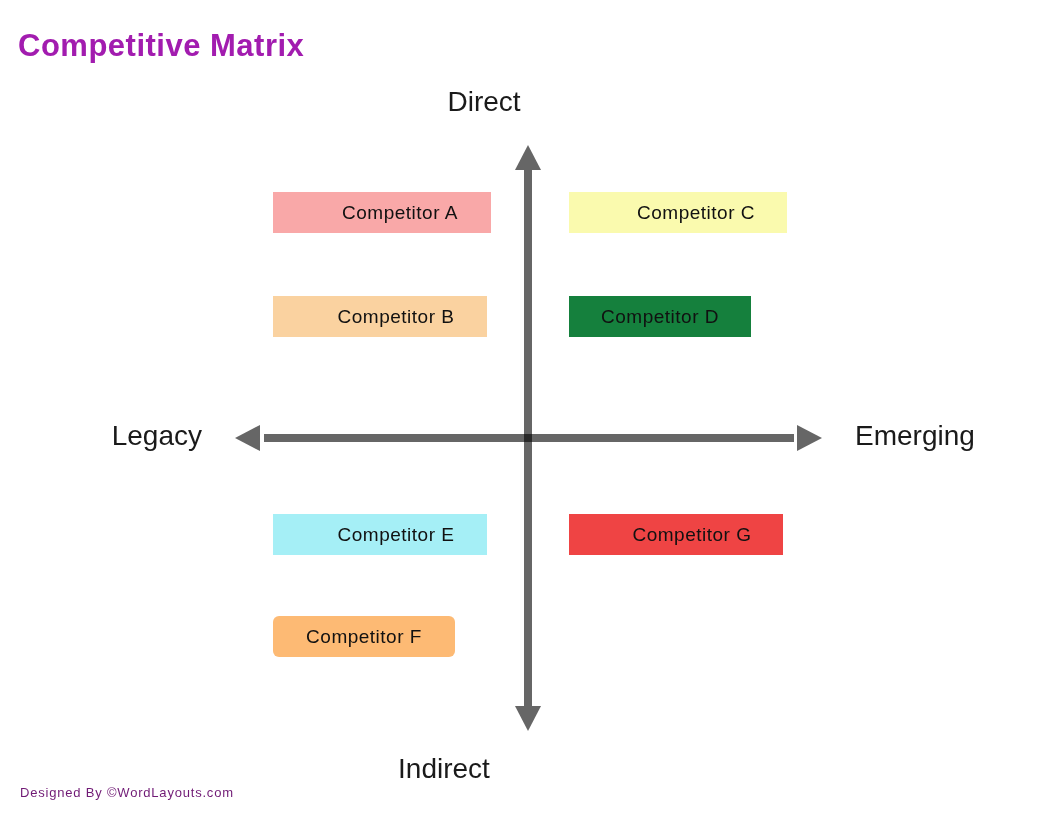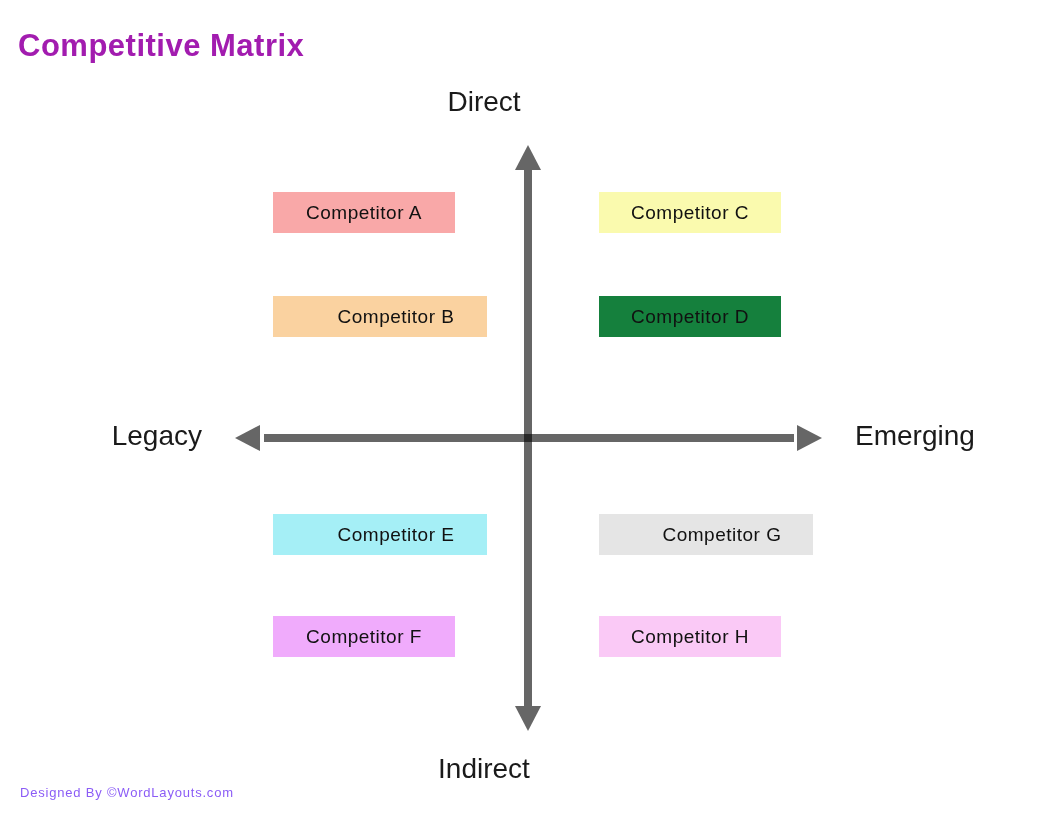--- a/index.html
+++ b/index.html
@@ -28,21 +28,21 @@
   }
 
   
   .axis-label {
     position: absolute;
     font-size: 28px;
     font-weight: 400;
     color: #1a1a1a;
   }
   .axis-label.top    { left: 0; width: 968px; text-align: center; top: 86px; }
-  .axis-label.bottom { left: 0; width: 888px; text-align: center; top: 753px; margin-left: 40px; }
+  .axis-label.bottom { left: 0; width: 888px; text-align: center; top: 753px; }
   .axis-label.left   { left: 0; width: 202px; text-align: right; top: 420px; }
   .axis-label.right  { left: 855px; top: 420px; }
 
   
   .axis-shaft { position: absolute; background: rgba(0,0,0,0.6); }
   .axis-shaft.vertical   { left: 524px; top: 168px; width: 8px;  height: 540px; }
   .axis-shaft.horizontal { left: 264px; top: 434px; width: 530px; height: 8px; }
 
   
   .arrowhead { position: absolute; width: 0; height: 0; }
@@ -77,33 +77,33 @@
     width: 182px;
     height: 41px;
     display: flex;
     align-items: center;
     justify-content: center;
     font-size: 19px;
     color: #111111;
     letter-spacing: 0.5px;
   }
   .col-left  { left: 273px; }
-  .col-right { left: 599px; }
-  .row-a { top: 192px; }
+  .col-right { left: 569px; }
+  .row-a { top: 192px; padding-left: 36px; }
   .row-b { top: 296px; }
   .row-e { top: 514px; padding-left: 32px; }
   .row-f { top: 616px; }
 
   
   .footer-credit {
     position: absolute;
     left: 20px;
     top: 785px;
     font-size: 13px;
-    color: #8b5cf6;
+    color: #701a75;
     letter-spacing: 0.8px;
   }
 </style>
 </head>
 <body>
 
 <div class="canvas">
 
   <div class="title">Competitive Matrix</div>
 
@@ -119,20 +119,19 @@
   <div class="arrowhead leftward"></div>
   <div class="arrowhead rightward"></div>
 
   <div class="comp-box col-left row-a" style="background-color: rgb(249, 168, 168);">Competitor A</div>
   <div class="comp-box col-left row-b" style="background-color: rgb(250, 210, 160); padding-left: 32px;">Competitor B</div>
 
   <div class="comp-box col-right row-a" style="background-color: rgb(250, 250, 174);">Competitor C</div>
   <div class="comp-box col-right row-b" style="background-color: #15803d;">Competitor D</div>
 
   <div class="comp-box col-left row-e" style="background-color: rgb(165, 239, 246);">Competitor E</div>
-  <div class="comp-box col-left row-f" style="background-color: #f0abfc;">Competitor F</div>
+  <div class="comp-box col-left row-f" style="background-color: #fdba74; border-radius: 6px;">Competitor F</div>
 
-  <div class="comp-box col-right row-e" style="background-color: #e5e5e5;">Competitor G</div>
-  <div class="comp-box col-right row-f" style="background-color: rgb(250, 201, 246);">Competitor H</div>
+  <div class="comp-box col-right row-e" style="background-color: #ef4444;">Competitor G</div>
 
   <div class="footer-credit">Designed By ©WordLayouts.com</div>
 
 </div>
 
 </body></html>

